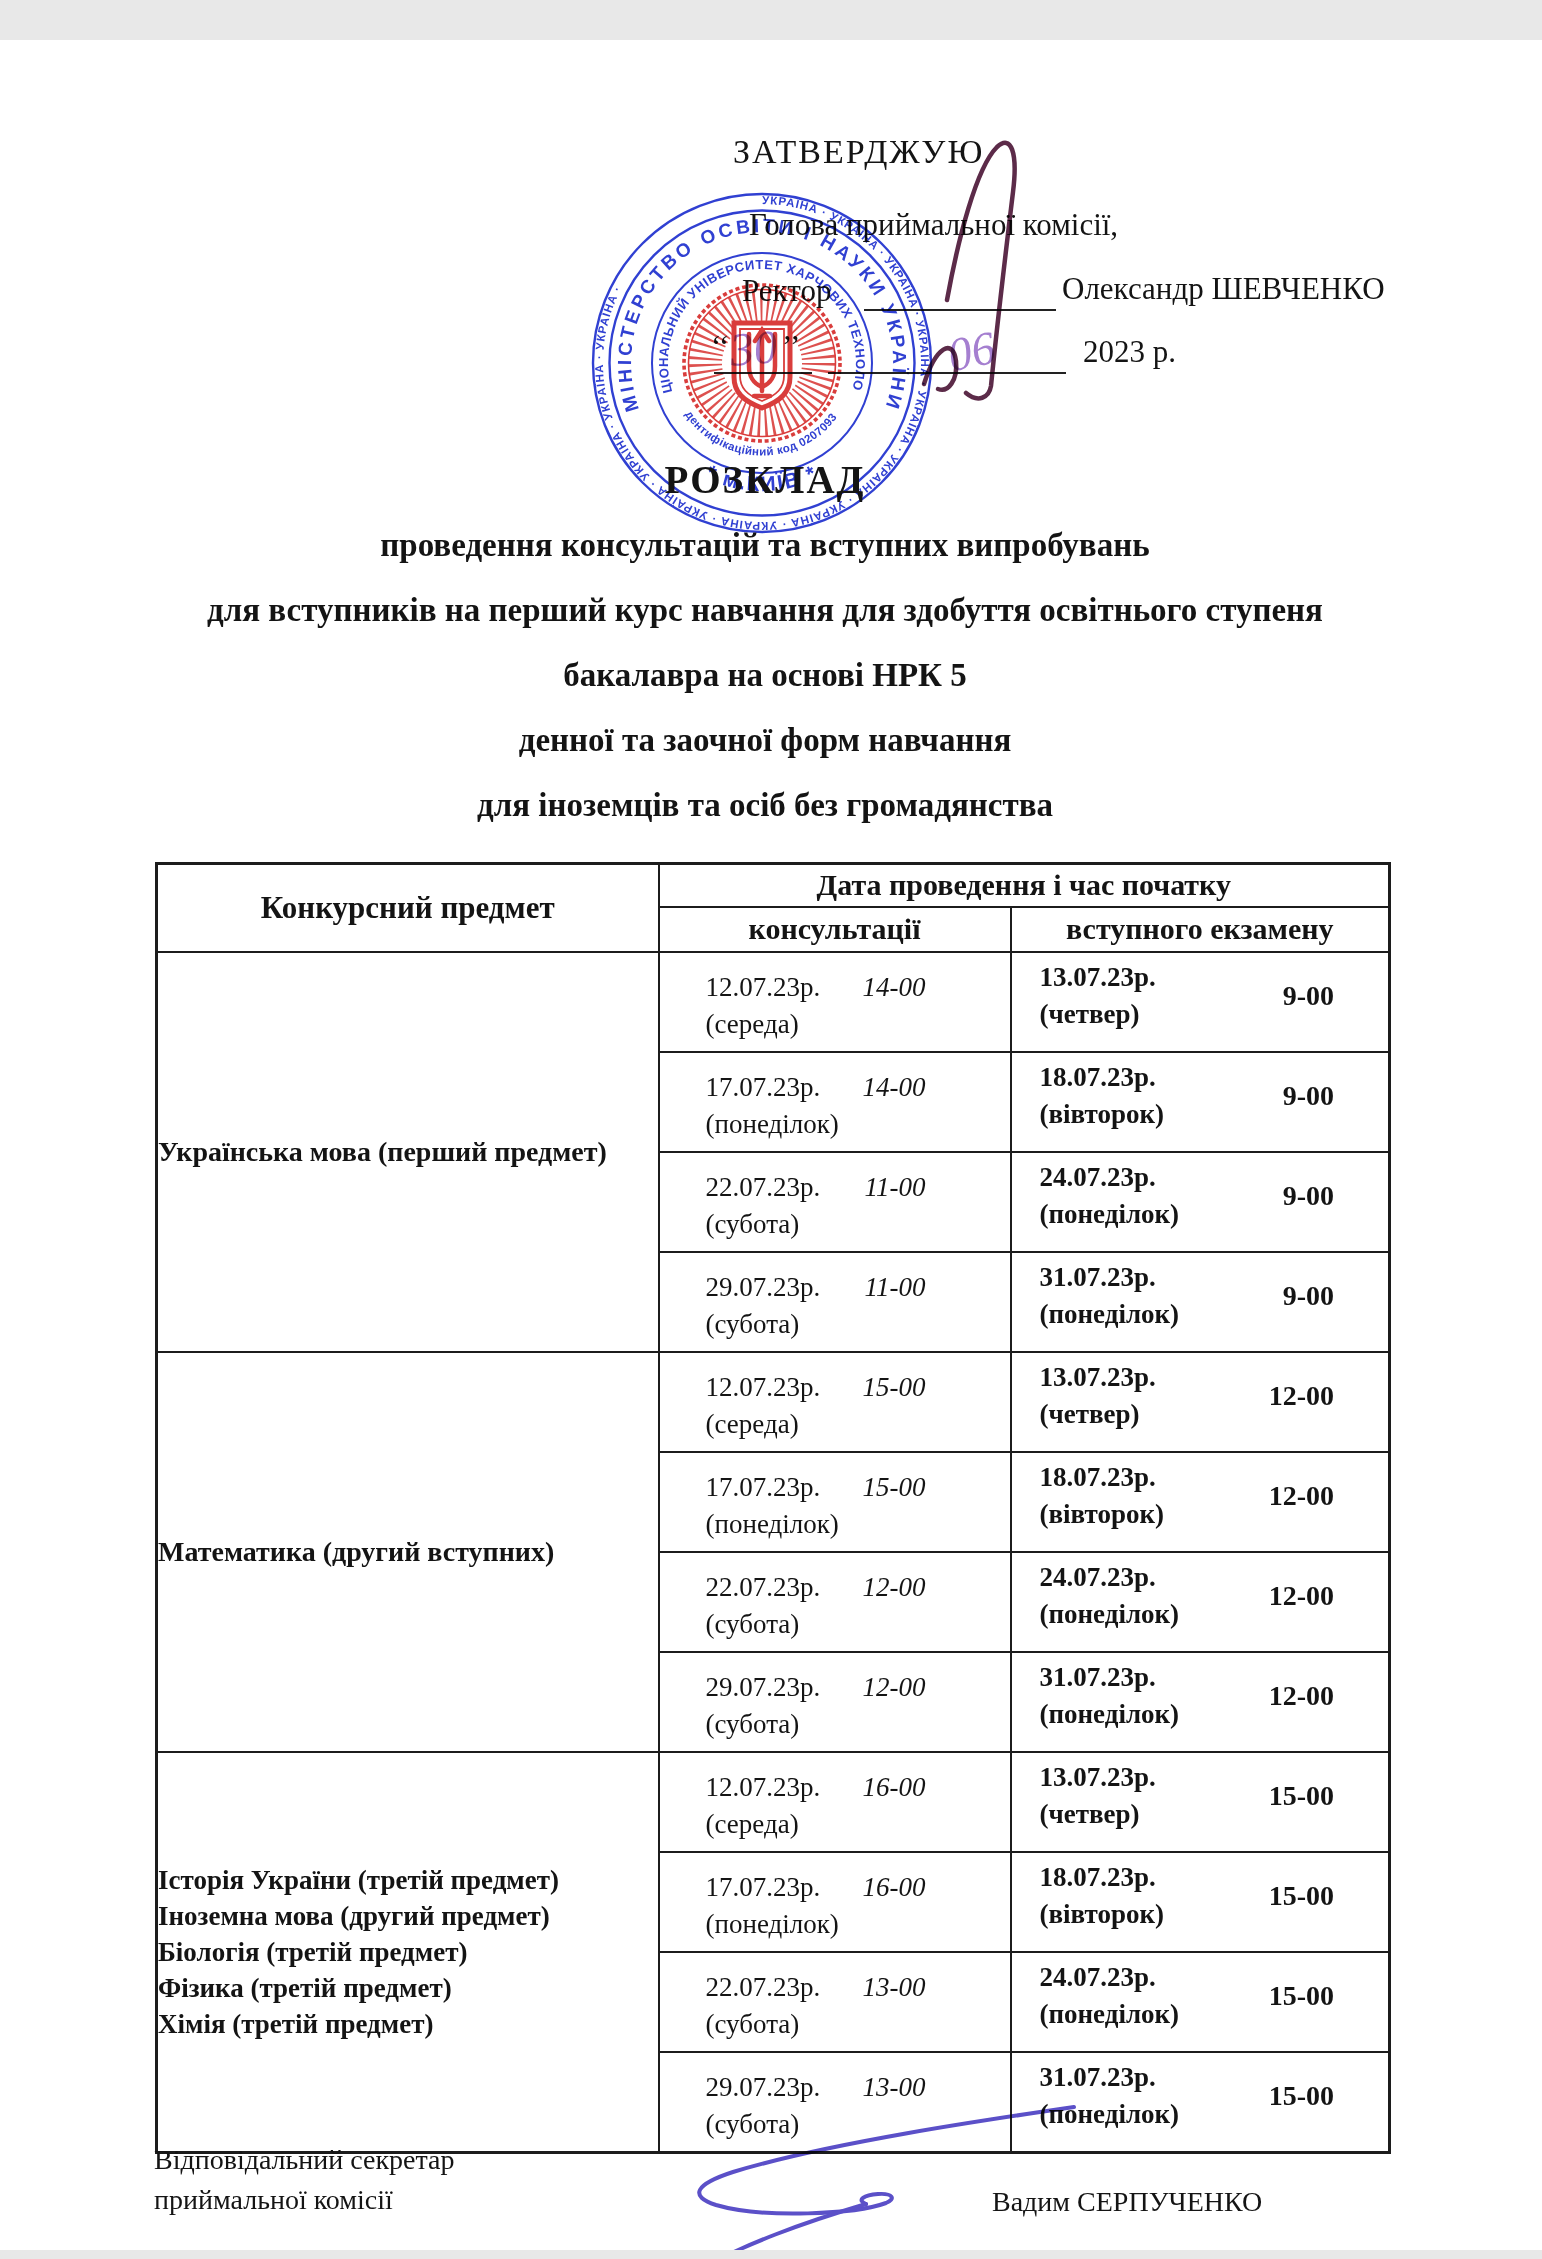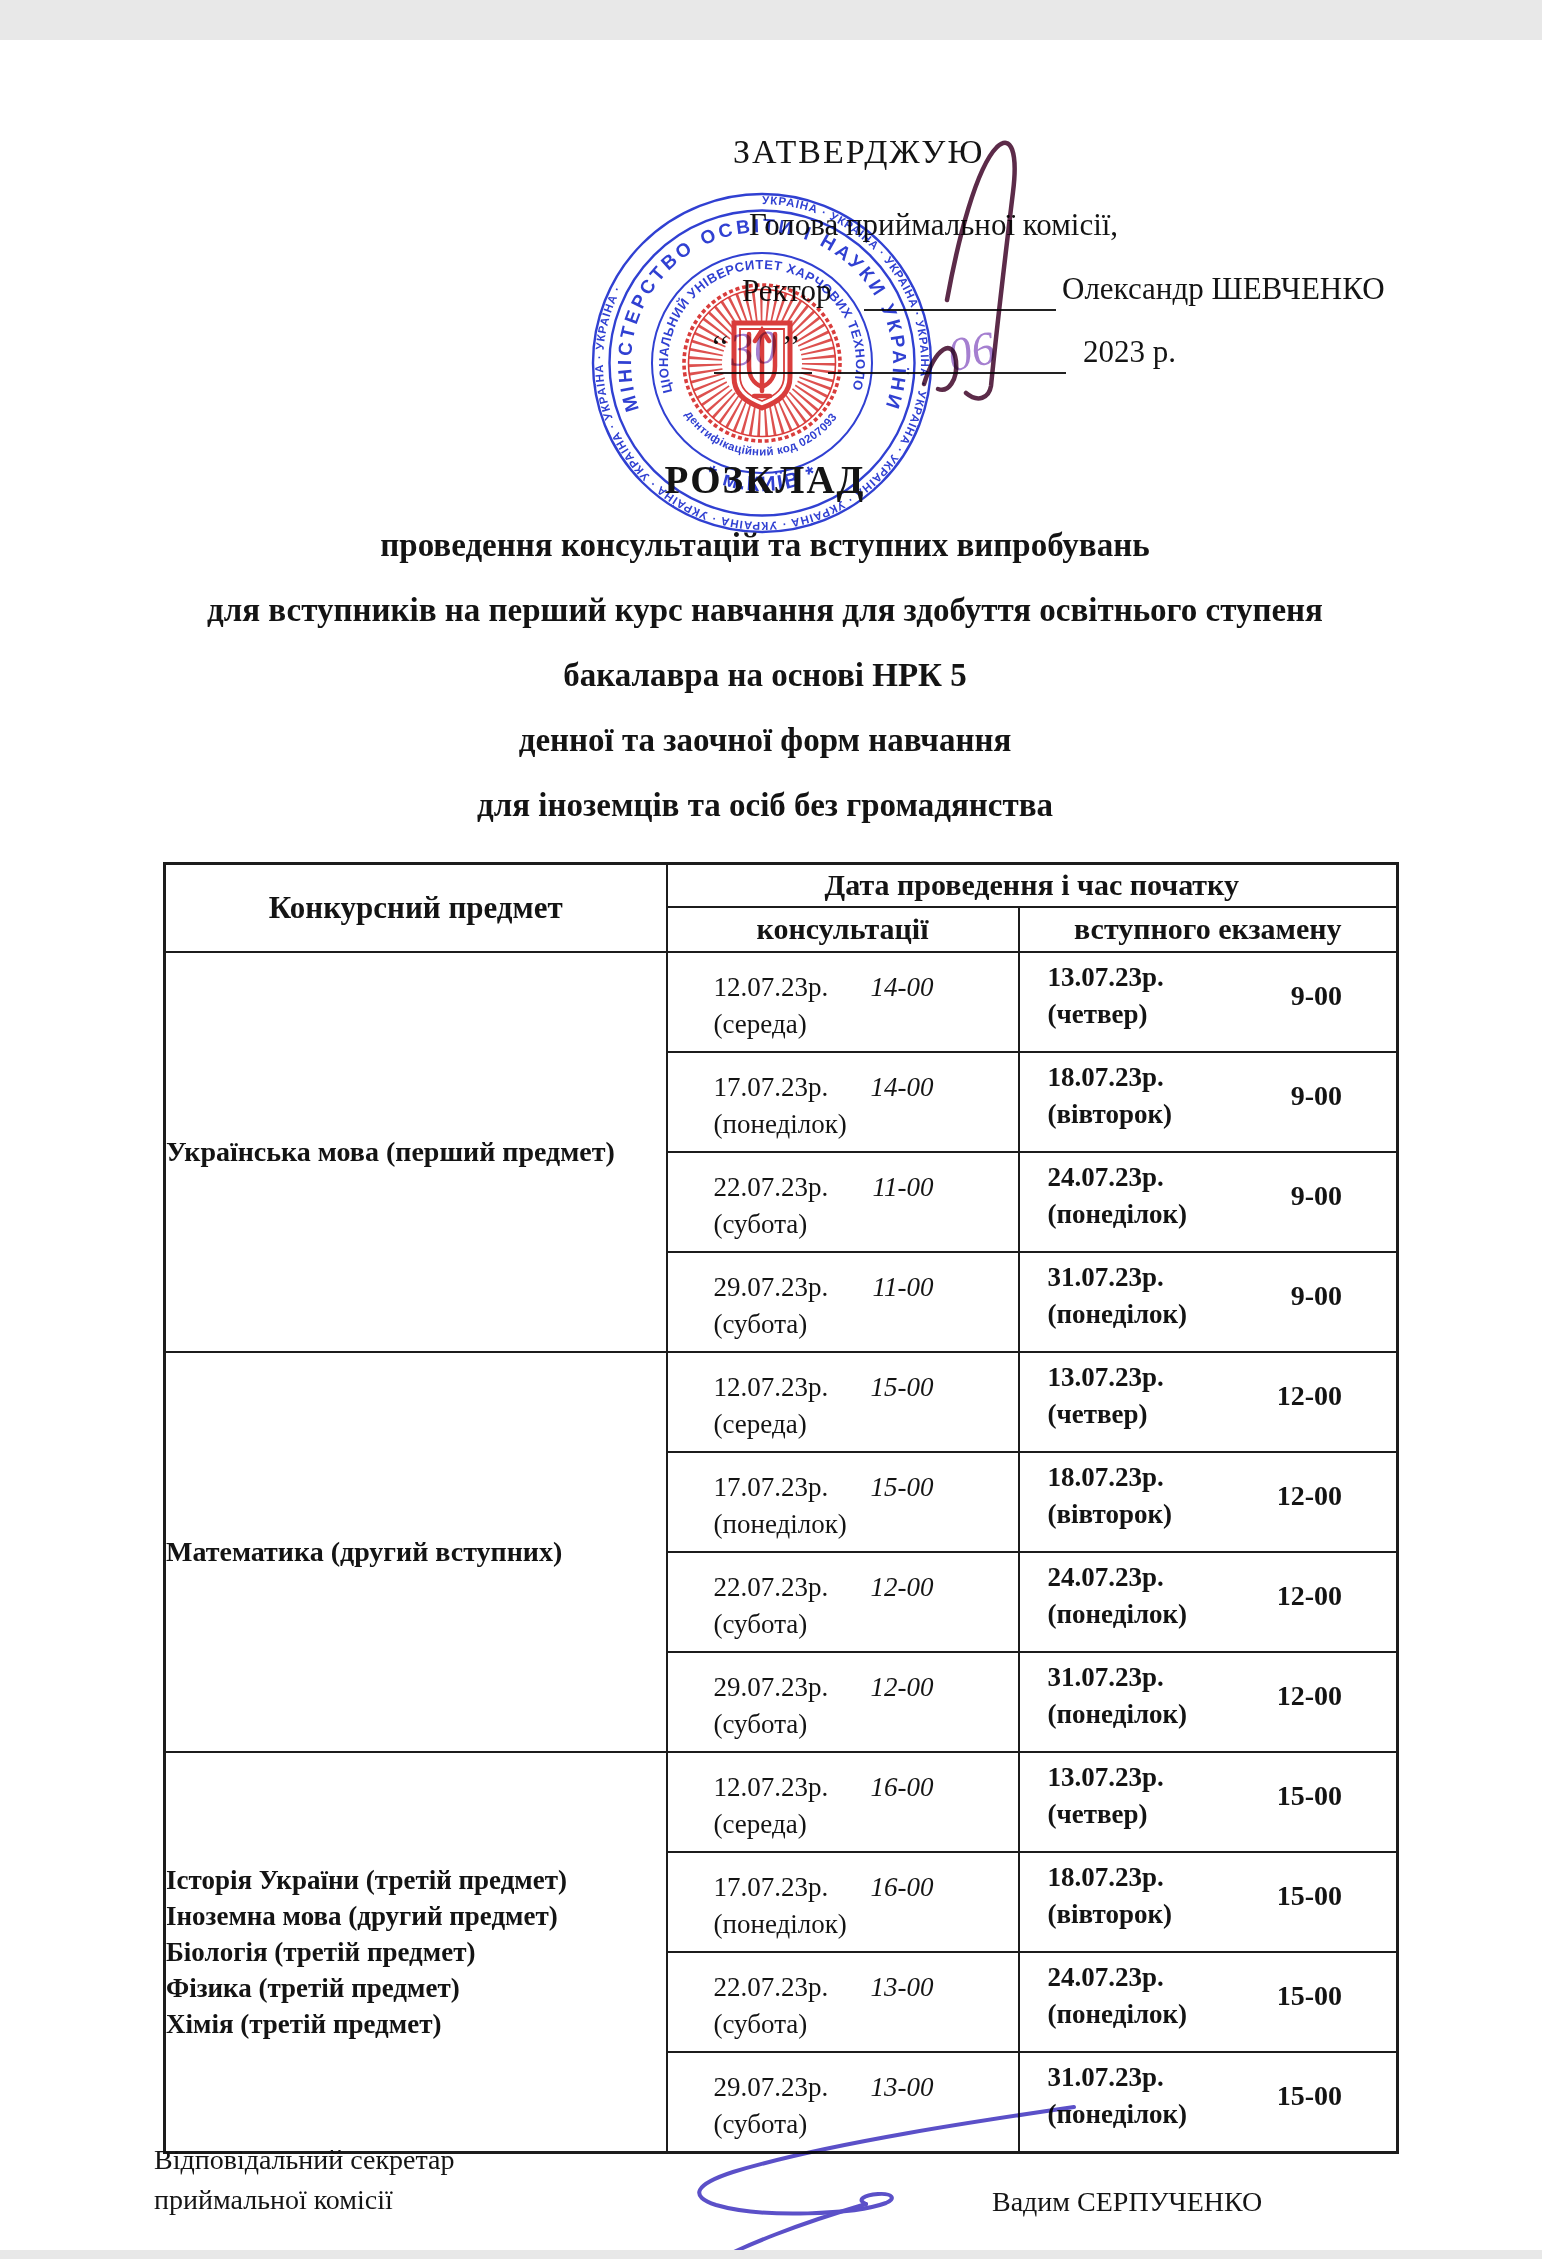--- a/index.html
+++ b/index.html
@@ -13,21 +13,21 @@
   .hw{position:absolute;font-style:italic;color:var(--hand);mix-blend-mode:multiply;
       font-size:47px;transform-origin:center;}
   
   .titleblock div{position:absolute;left:0;width:1530px;text-align:center;font-weight:bold;}
   .rozklad{font-size:39px;letter-spacing:2px;}
   .tline{font-size:33px;}
   
   #stamp{position:absolute;left:582px;top:143px;mix-blend-mode:multiply;opacity:.94;}
   #ink{position:absolute;left:0;top:0;mix-blend-mode:multiply;pointer-events:none;}
   
-  .tblwrap{position:absolute;left:163px;top:822px;border-radius:7px;}
+  .tblwrap{position:absolute;left:155px;top:822px;border-radius:7px;}
   table.sched{border-collapse:collapse;table-layout:fixed;width:1233px;}
   table.sched td{border:2px solid #1c1c1c;vertical-align:middle;padding:0;}
   table.sched{border:3px solid #1c1c1c;}
   tr.h1{height:43px;} tr.h2{height:45px;padding-left:28px;} tr.dr{height:88.6px;}
   td.hc{text-align:center;font-weight:bold;font-size:30px;}
   td.hc1{font-size:31px;}
   td.subj{font-weight:bold;font-size:28px;padding-left:12px;vertical-align:middle;}
   td.subj .sline{line-height:36px;font-size:27px;white-space:nowrap;}
   td.sec-top{border-top:2.6px solid #1c1c1c;}
   .crow{display:flex;align-items:flex-start;padding:9px 84px 0 46px;}

